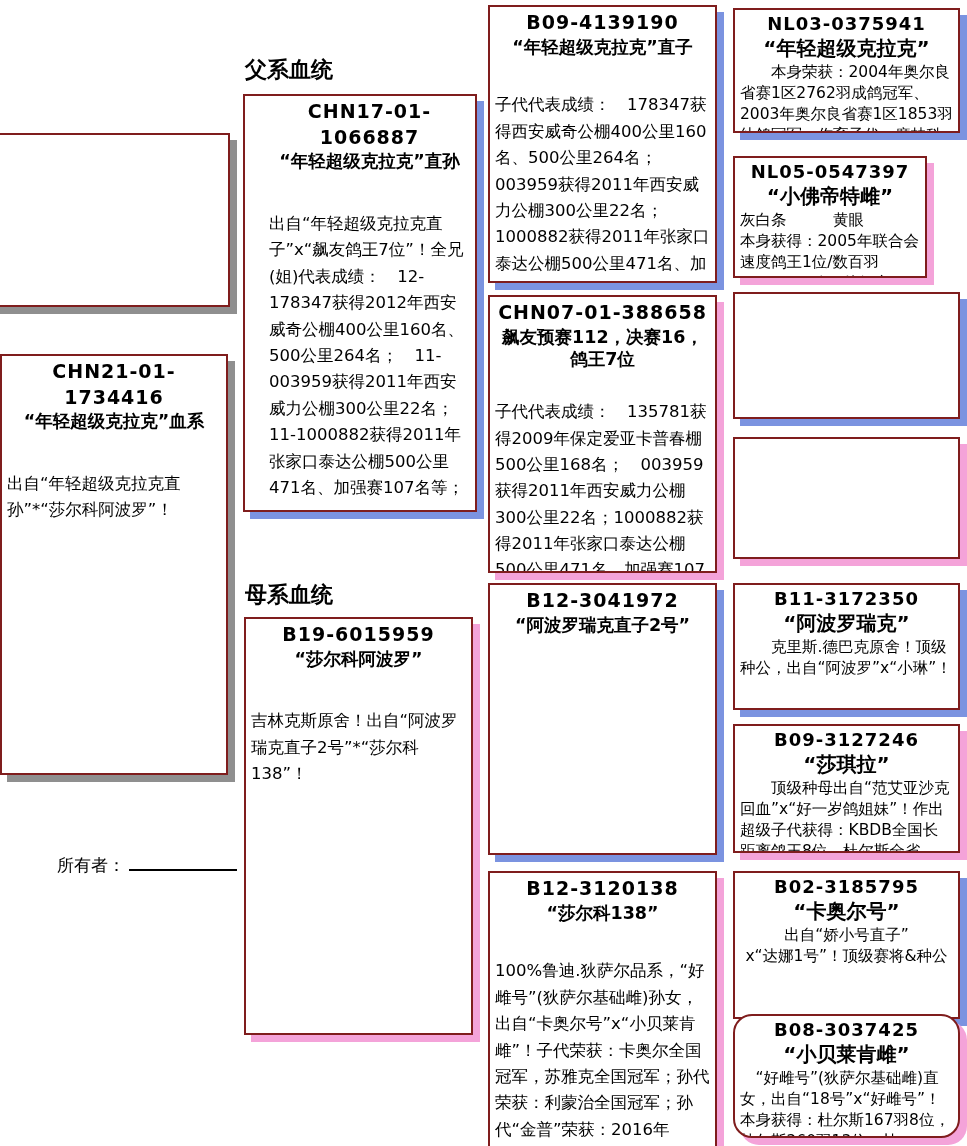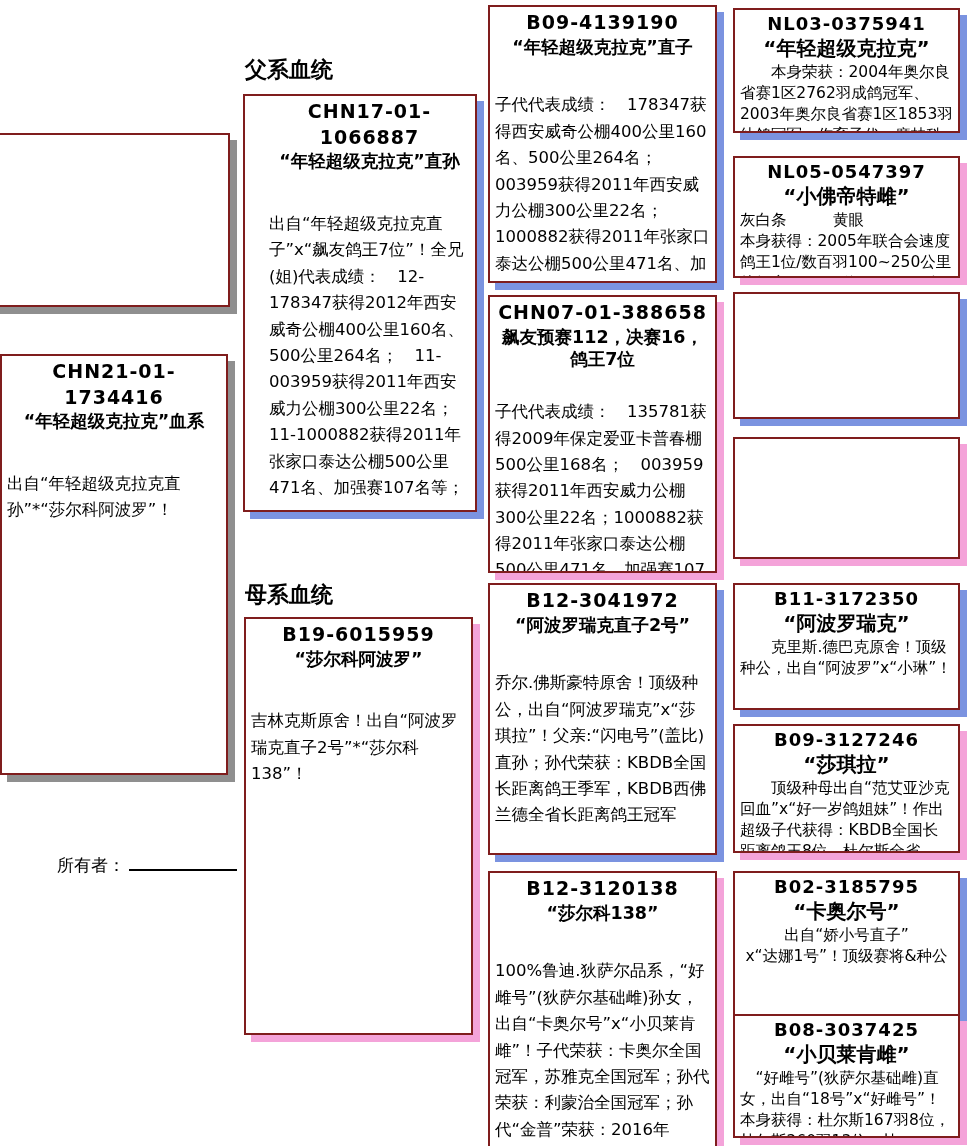--- a/index.html
+++ b/index.html
@@ -67,36 +67,35 @@
 
   <div class="box lg s-pink" style="left:488px;top:295px;width:229px;height:278px;">
     <div class="ring">CHN07-01-388658</div>
     <div class="name">飙友预赛112，决赛16，鸽王7位</div>
     <div class="body" style="margin-top:28px;">子代代表成绩：　135781获得2009年保定爱亚卡普春棚500公里168名；　003959获得2011年西安威力公棚300公里22名；1000882获得2011年张家口泰达公棚500公里471名、加强赛107名；　178347荣获2012西安威奇公棚400公里160名、500公里</div>
   </div>
 
   <div class="box lg s-blue" style="left:488px;top:583px;width:229px;height:272px;">
     <div class="ring">B12-3041972</div>
     <div class="name">“阿波罗瑞克直子2号”</div>
-    <div class="body" style="margin-top:34px;">乔尔.佛斯豪特原舍！顶级种公，出自“阿波罗瑞克”x“莎琪拉”！父亲:“闪电号”(盖比)直孙；孙代荣获：KBDB全国长距离鸽王季军，KBDB西佛兰德全省长距离鸽王冠军</div>
   </div>
 
   <div class="box lg s-pink" style="left:488px;top:871px;width:229px;height:342px;">
     <div class="ring">B12-3120138</div>
     <div class="name">“莎尔科138”</div>
     <div class="body" style="margin-top:34px;">100%鲁迪.狄萨尔品系，“好雌号”(狄萨尔基础雌)孙女，出自“卡奥尔号”x“小贝莱肯雌”！子代荣获：卡奥尔全国冠军，苏雅克全国冠军；孙代荣获：利蒙治全国冠军；孙代“金普”荣获：2016年KBDB全国长距离一岁鸽王季军</div>
   </div>
 
   <div class="box sm s-blue" style="left:733px;top:8px;width:227px;height:125px;">
     <div class="ring">NL03-0375941</div>
     <div class="name">“年轻超级克拉克”</div>
     <div class="body">　　本身荣获：2004年奥尔良省赛1区2762羽成鸽冠军、2003年奥尔良省赛1区1853羽幼鸽冠军；作育子代：摩林科1325羽</div>
   </div>
 
-  <div class="box sm s-pink" style="left:733px;top:156px;width:227px;height:122px;">
+  <div class="box sm s-pink" style="left:733px;top:156px;width:194px;height:122px;">
     <div class="ring">NL05-0547397</div>
     <div class="name">“小佛帝特雌”</div>
     <div class="body">灰白条　　　黄眼
 本身获得：2005年联合会速度鸽王1位/数百羽100~250公里幼鸽赛2-3-5-6位！　2006年成绩</div>
   </div>
 
   <div class="box sm s-blue" style="left:733px;top:292px;width:227px;height:127px;">
     <div class="ring"></div>
     <div class="name"></div>
     <div class="body"></div>
@@ -120,19 +119,19 @@
     <div class="body">　　顶级种母出自“范艾亚沙克回血”x“好一岁鸽姐妹”！作出超级子代获得：KBDB全国长距离鸽王8位、杜尔斯全省</div>
   </div>
 
   <div class="box sm s-blue center-body" style="left:733px;top:871px;width:227px;height:148px;">
     <div class="ring">B02-3185795</div>
     <div class="name">“卡奥尔号”</div>
     <div class="body">出自“娇小号直子”
 x“达娜1号”！顶级赛将&amp;种公</div>
   </div>
 
-  <div class="box sm s-pink" style="left:733px;top:1014px;width:227px;height:124px;">
+  <div class="box sm s-pink" style="left:733px;top:1014px;width:227px;height:124px;border-radius:19px;">
     <div class="ring">B08-3037425</div>
     <div class="name">“小贝莱肯雌”</div>
     <div class="body">　“好雌号”(狄萨尔基础雌)直女，出自“18号”x“好雌号”！本身获得：杜尔斯167羽8位，杜尔斯260羽13位，杜</div>
   </div>
 
 </div>
 
 </body></html>

